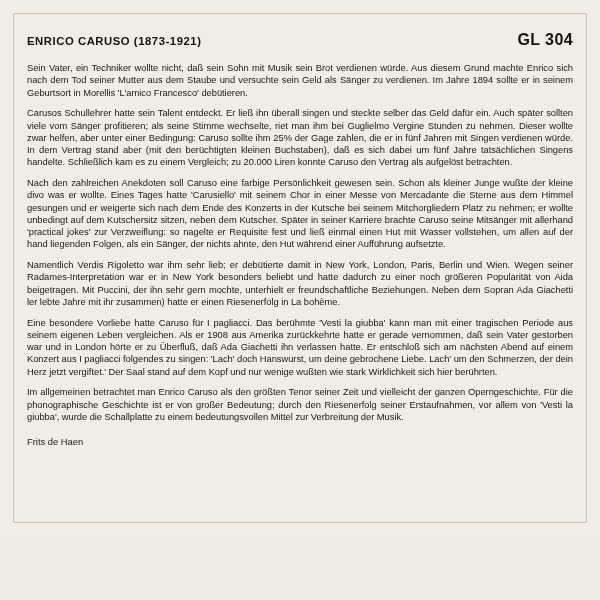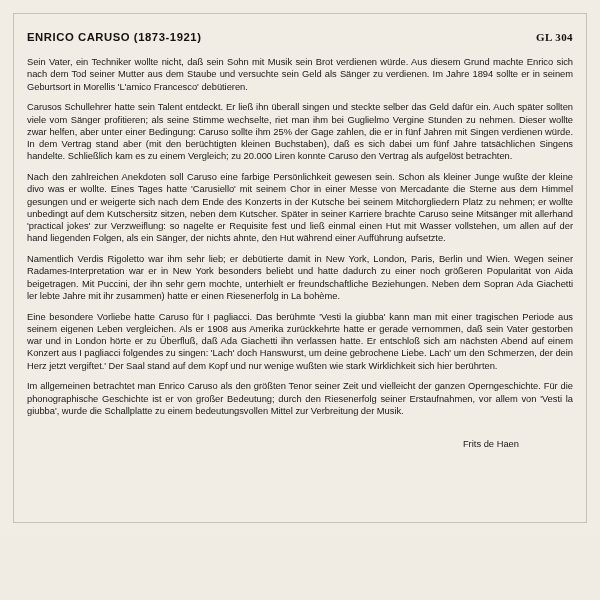--- a/index.html
+++ b/index.html
@@ -44,22 +44,22 @@
     margin-bottom: 13px;
   }
   .title {
     font-family: "Liberation Sans", sans-serif;
     font-size: 11.3px;
     font-weight: bold;
     letter-spacing: 0.55px;
     color: #15120f;
   }
   .catalog {
-    font-family: Liberation Serif, serif;
-    font-size: 11px;
+    font-family: Liberation Sans, sans-serif;
+    font-size: 16px;
     font-weight: bold;
     letter-spacing: 0.4px;
     color: #15120f;
     text-align: right;
   }
   p.para {
     font-family: "Liberation Sans", sans-serif;
     font-size: 9.35px;
     line-height: 12.25px;
     text-align: justify;
@@ -67,22 +67,21 @@
     color: #1b1916;
     letter-spacing: -0.03px;
     white-space: pre-wrap;
   }
   p.para:last-of-type {
     margin-bottom: 8px;
   }
   .signature {
     font-family: "Liberation Sans", sans-serif;
     font-size: 9.35px;
-    text-align: right;
-    margin-top: 22px;
+    margin-top: 14px;
     padding-right: 54px;
     color: #1b1916;
   }
 </style>
 </head>
 <body>
 
 <div class="page">
   <div class="frame"></div>
   <div class="content">

